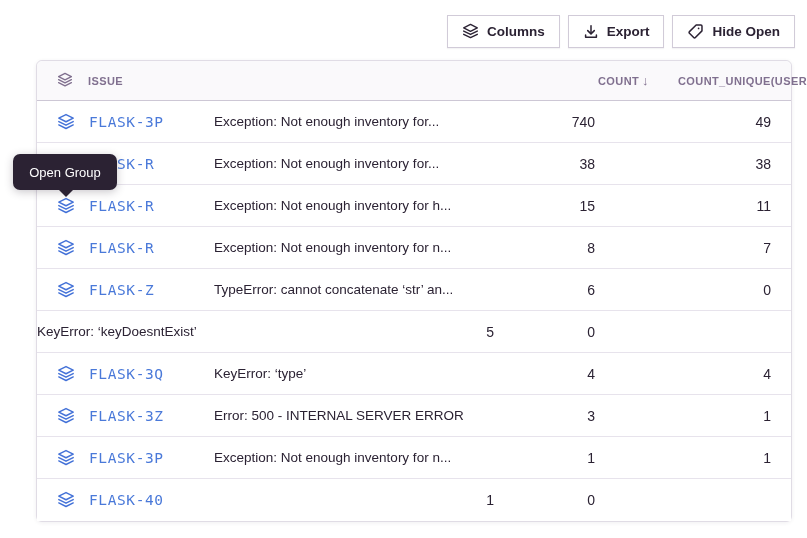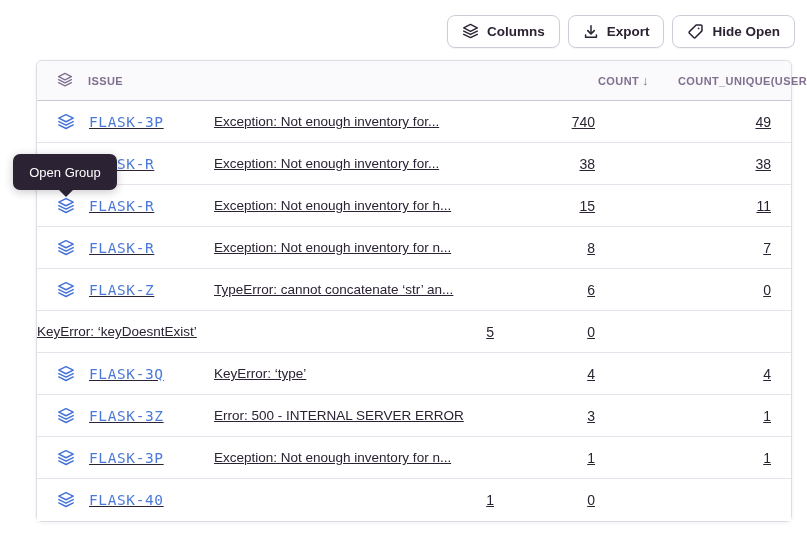--- a/index.html
+++ b/index.html
@@ -21,21 +21,21 @@
     gap: 8px;
   }
   .btn {
     display: inline-flex;
     align-items: center;
     gap: 8px;
     height: 33px;
     padding: 0 14px;
     background: #ffffff;
     border: 1px solid #d1cbd8;
-    border-radius: 8px;
+    border-radius: 0;
     font-family: "Liberation Sans", sans-serif;
     font-size: 13.5px;
     font-weight: 700;
     color: #2b2233;
     box-shadow: 0 1px 1px rgba(43,34,51,0.05);
     cursor: pointer;
   }
   .btn svg { display: block; }
 
   
@@ -69,21 +69,20 @@
     cursor: pointer;
   }
   .th-issue { display: flex; align-items: center; gap: 15px; padding-left: 20px; }
   .th-num { text-align: right; padding-right: 8px; white-space: nowrap; }
   .sort-arrow { font-size: 13px; font-weight: 400; margin-left: 3px; color: #80708f; }
 
   .tr {
     height: 42px;
     border-bottom: 1px solid #e7e3ec;
     background: #ffffff;
-    text-decoration: underline;
   }
   .tr:last-child { border-bottom: none; }
 
   .td-issue { display: flex; align-items: center; gap: 14px; padding-left: 20px; overflow: visible; white-space: nowrap; }
   .issue-icon { color: #4472d8; flex: 0 0 auto; cursor: pointer; display: flex; }
   .issue-link {
     font-family: "DejaVu Sans Mono", monospace;
     font-size: 14.5px;
     letter-spacing: 0.6px;
     color: #4a79d9;

